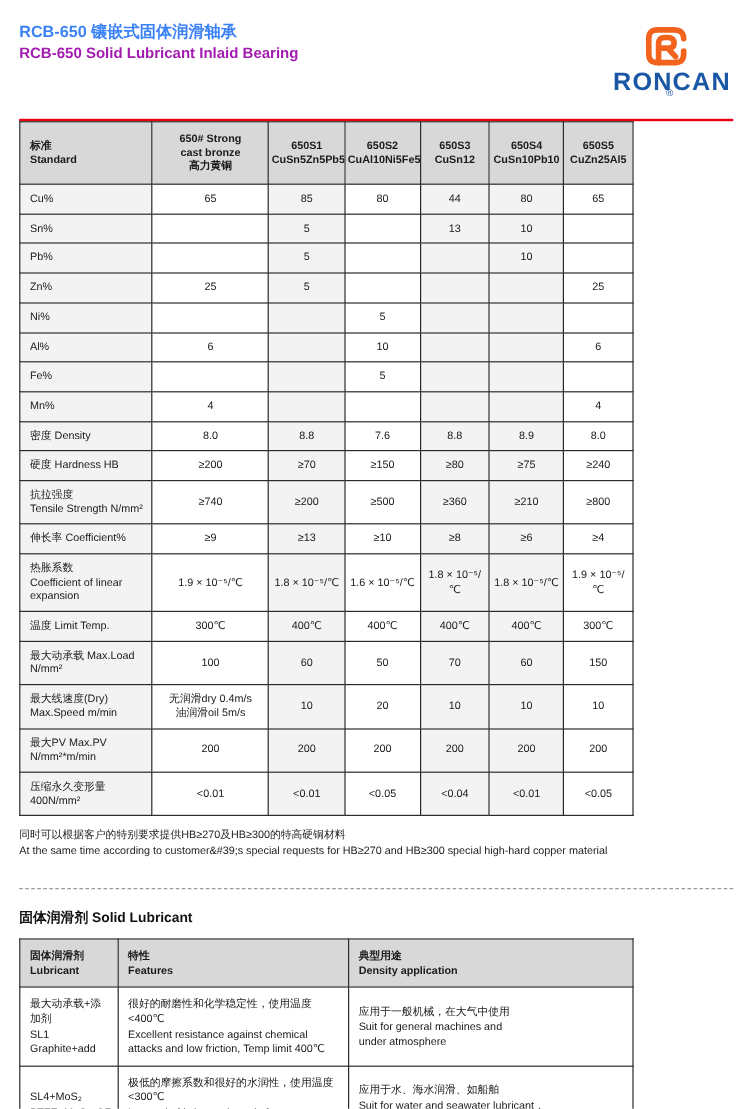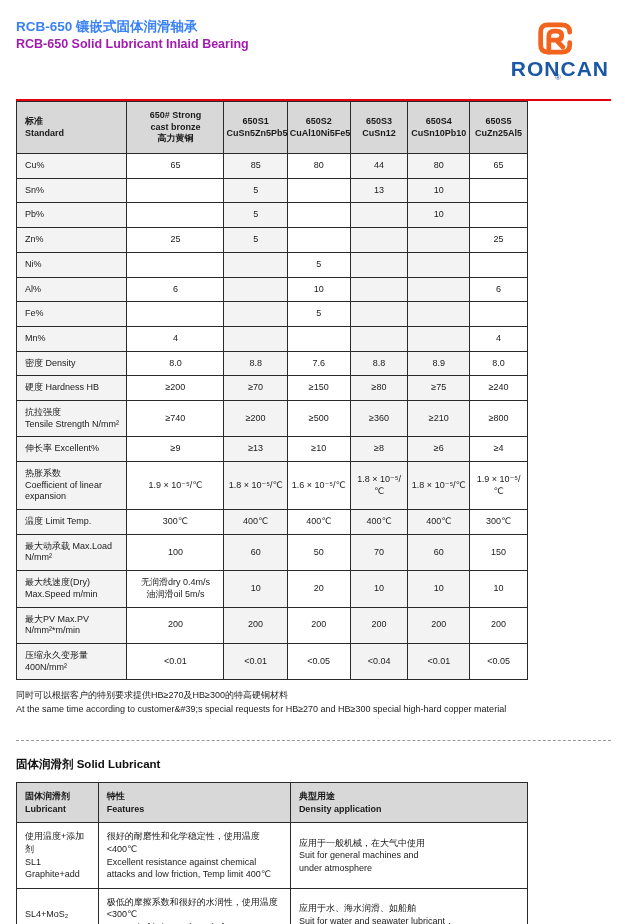--- a/index.html
+++ b/index.html
@@ -206,21 +206,21 @@
           <td class="row-label">抗拉强度
 Tensile Strength N/mm²</td>
           <td>≥740</td>
           <td>≥200</td>
           <td>≥500</td>
           <td>≥360</td>
           <td>≥210</td>
           <td>≥800</td>
         </tr>
         <tr>
-          <td class="row-label">伸长率 Excellent%</td>
+          <td class="row-label">伸长率 Coefficient%</td>
           <td>≥9</td>
           <td>≥13</td>
           <td>≥10</td>
           <td>≥8</td>
           <td>≥6</td>
           <td>≥4</td>
         </tr>
         <tr>
           <td class="row-label">热胀系数
 Coefficient of linear expansion</td>
@@ -301,21 +301,21 @@
           <th>固体润滑剂
 Lubricant</th>
           <th>特性
 Features</th>
           <th>典型用途
 Density application</th>
         </tr>
     </thead>
     <tbody id="lub-body">
         <tr>
-          <td class="row-label">使用温度+添加剂
+          <td class="row-label">最大动承载+添加剂
 SL1 Graphite+add</td>
           <td>很好的耐磨性和化学稳定性，使用温度&lt;400℃
 Excellent resistance against chemical
 attacks and low friction, Temp limit 400℃</td>
           <td>应用于一般机械，在大气中使用
 Suit for general machines and
 under atmosphere</td>
         </tr>
         <tr>
           <td class="row-label">SL4+MoS₂

